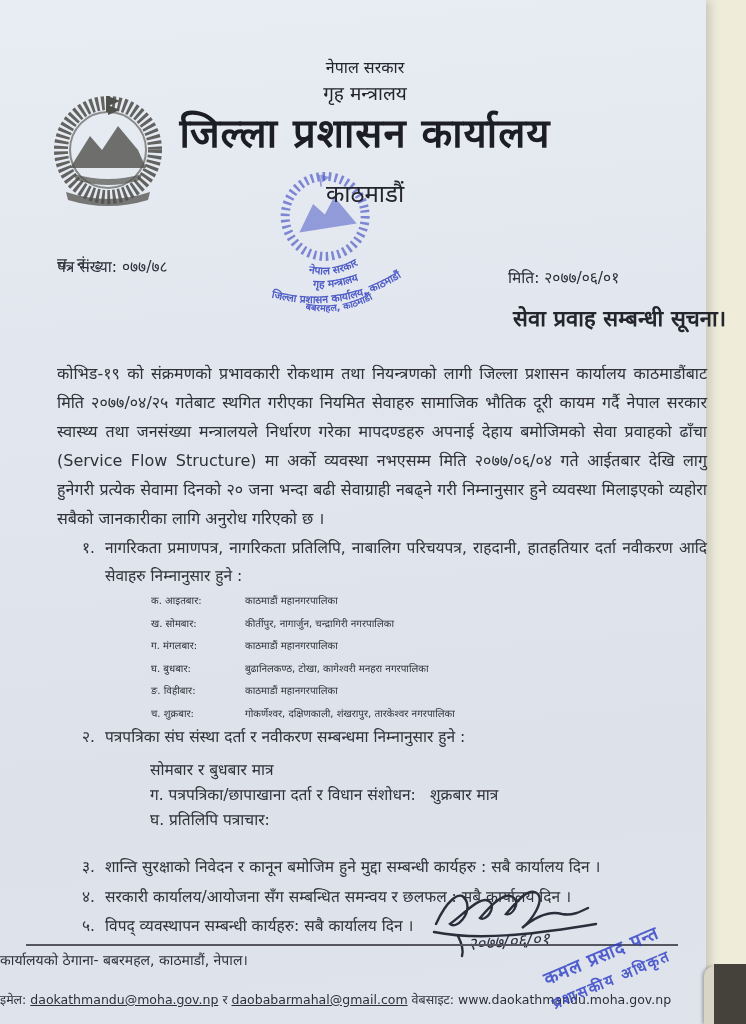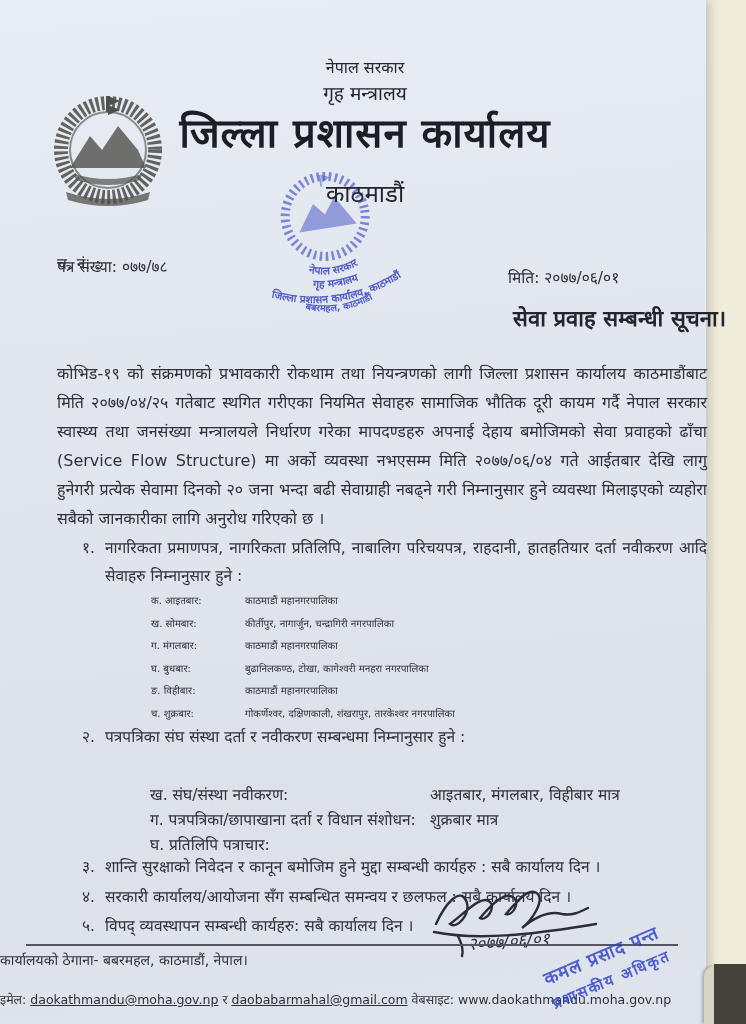--- a/index.html
+++ b/index.html
@@ -160,24 +160,21 @@
         <span class="rv">गोकर्णेश्वर, दक्षिणकाली, शंखरापुर, तारकेश्वर नगरपालिका</span>
       </div>
   </div>
 
   <div class="abs num-item ni-2">
     <span class="num">२.</span>
     <span>पत्रपत्रिका संघ संस्था दर्ता र नवीकरण सम्बन्धमा निम्नानुसार हुने :</span>
   </div>
   <div class="abs rows2">
     <div class="row">
-      </div>
-    <div class="row">
-        <span class="rl">ख. संघ/संस्था नवीकरण:</span>
-        <span class="rv">आइतबार, मंगलबार, विहीबार मात्र</span>
+        <span class="rv">सोमबार र बुधबार मात्र</span>
       </div>
     <div class="row">
         <span class="rl">ग. पत्रपत्रिका/छापाखाना दर्ता र विधान संशोधन:</span>
         <span class="rv">शुक्रबार मात्र</span>
       </div>
     <div class="row">
         <span class="rl">घ. प्रतिलिपि पत्राचार:</span>
       </div>
   </div>
 

